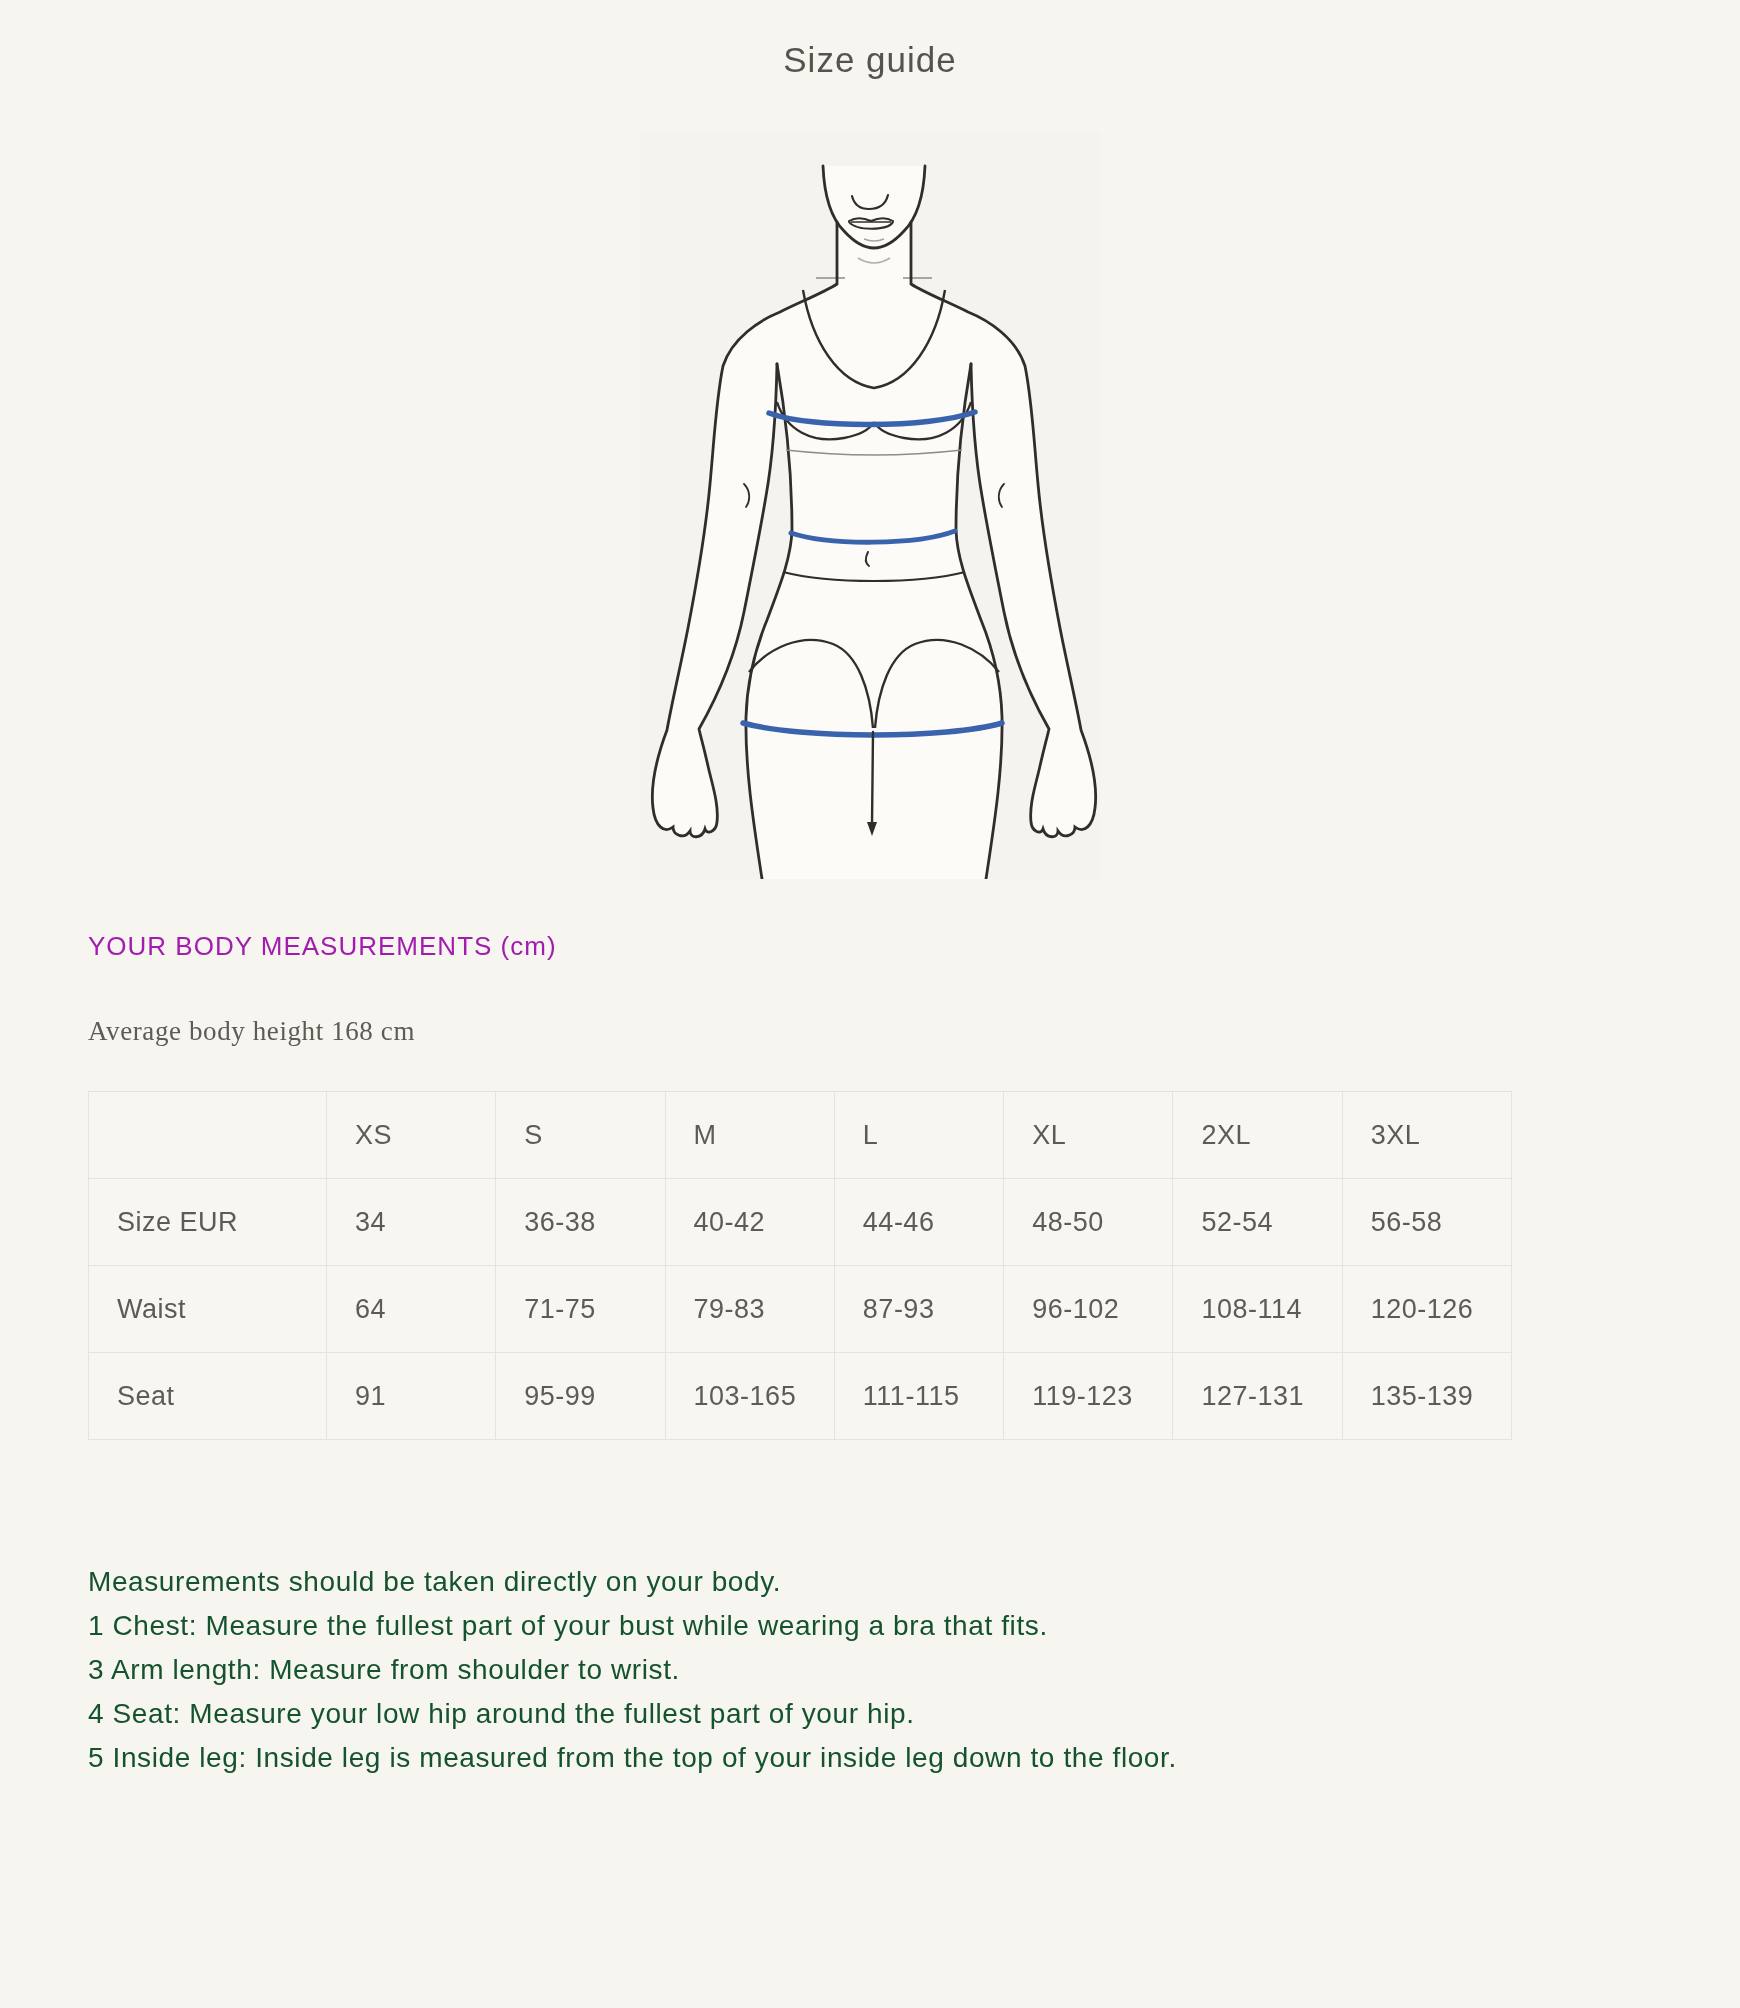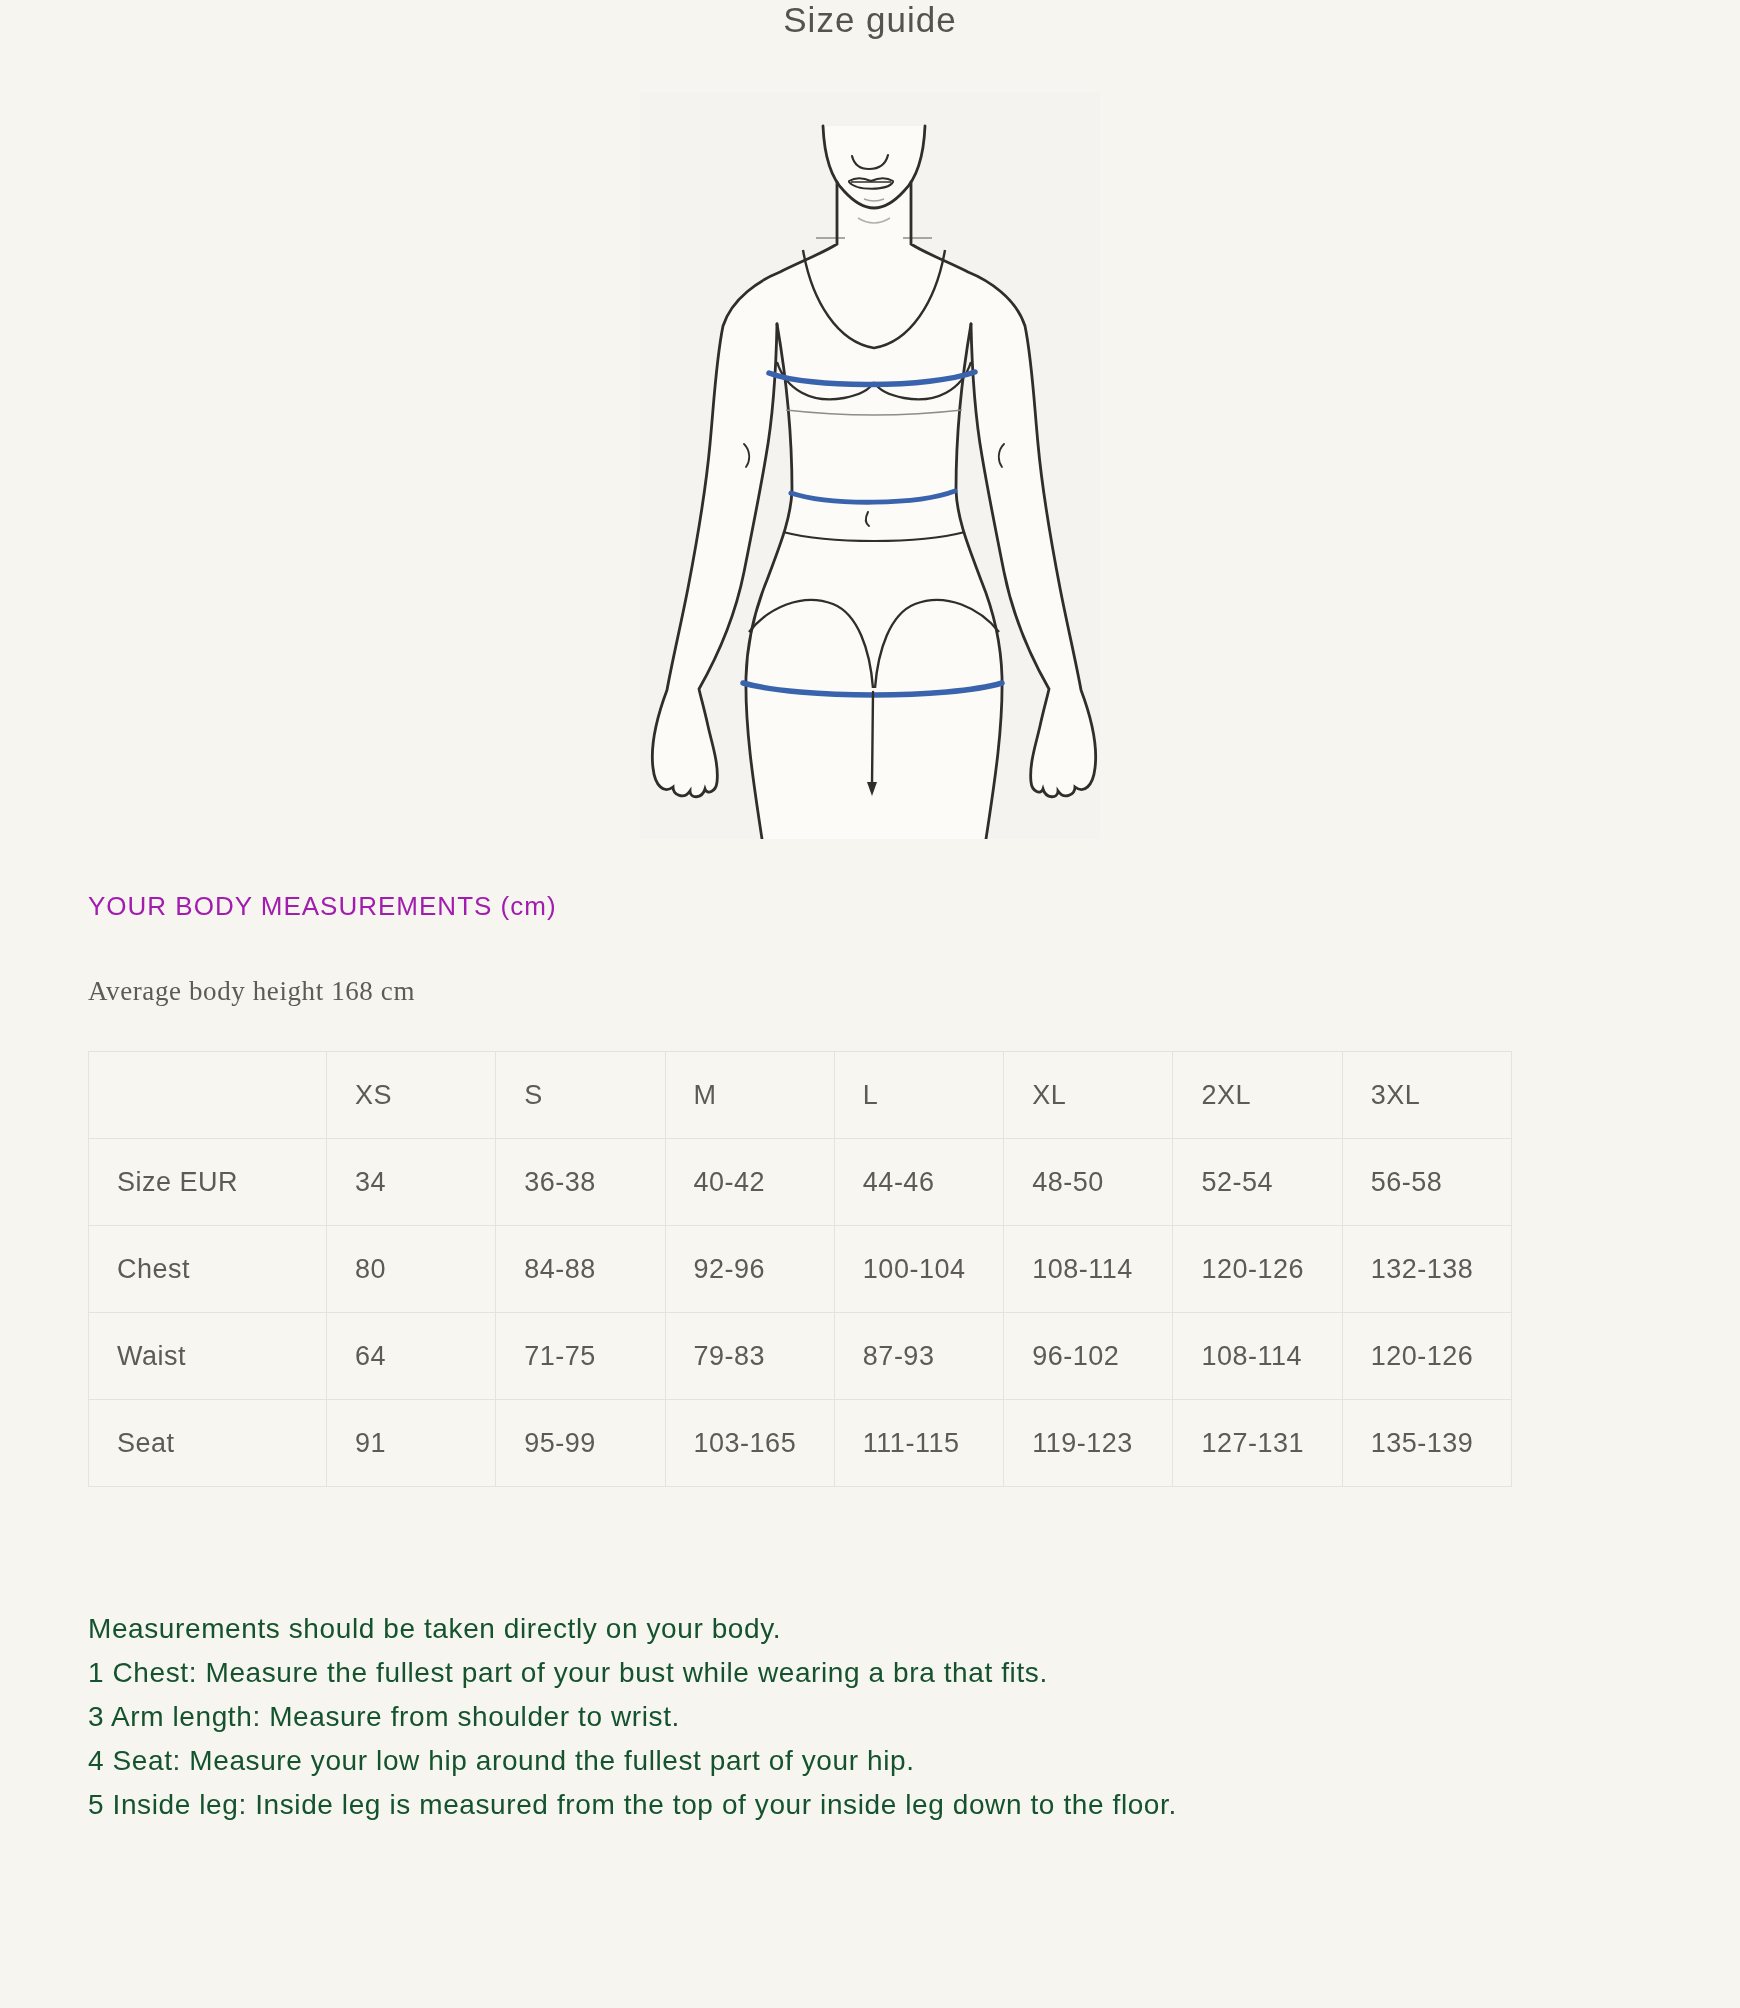--- a/index.html
+++ b/index.html
@@ -7,20 +7,21 @@
     width: 1740px;
     min-height: 2008px;
     background: #f7f5ef;
     font-family: "Liberation Sans", "DejaVu Sans", sans-serif;
     color: #5b5954;
     -webkit-font-smoothing: antialiased;
   }
   .page { width: 1740px; box-sizing: border-box; padding: 0 88px 100px 88px; }
 
   .title {
+    padding-top: 40px;
     text-align: center;
     font-size: 35px;
     letter-spacing: 1px;
     color: #55534d;
     font-weight: 400;
   }
 
   .figure-panel {
     width: 460px;
     height: 747px;
@@ -183,30 +184,20 @@
           <td>Size EUR</td>
           <td>34</td>
           <td>36-38</td>
           <td>40-42</td>
           <td>44-46</td>
           <td>48-50</td>
           <td>52-54</td>
           <td>56-58</td>
         </tr>
         <tr>
-          <td>Chest</td>
-          <td>80</td>
-          <td>84-88</td>
-          <td>92-96</td>
-          <td>100-104</td>
-          <td>108-114</td>
-          <td>120-126</td>
-          <td>132-138</td>
-        </tr>
-        <tr>
           <td>Waist</td>
           <td>64</td>
           <td>71-75</td>
           <td>79-83</td>
           <td>87-93</td>
           <td>96-102</td>
           <td>108-114</td>
           <td>120-126</td>
         </tr>
         <tr>

